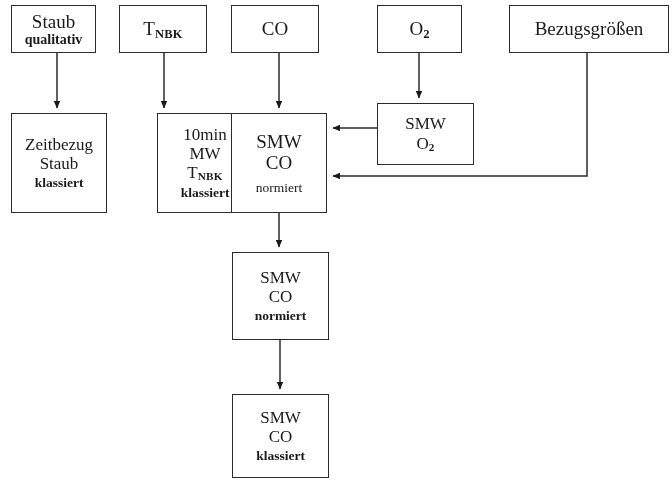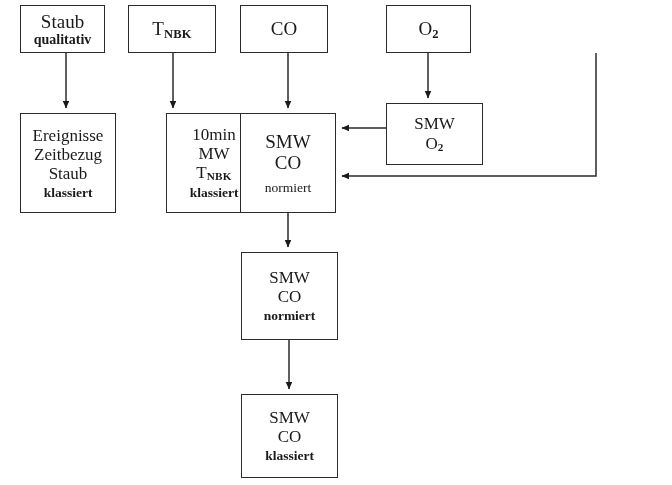--- a/index.html
+++ b/index.html
@@ -10,21 +10,21 @@
   body {
     width: 672px;
     height: 485px;
     position: relative;
     font-family: "Liberation Serif", "DejaVu Serif", serif;
     color: #1a1a1a;
     overflow: hidden;
   }
   #diagram-canvas {
     position: absolute;
-    left: 13px;
+    left: 4px;
     top: 0;
     width: 619px;
     height: 485px;
   }
   #connector-layer {
     position: absolute;
     left: 0;
     top: 0;
     width: 672px;
     height: 485px;
@@ -93,23 +93,25 @@
   </div>
 
   <div class="node" style="left:227px; top:5px; width:88px; height:48px;">
     <span class="line ln-lg">CO</span>
   </div>
 
   <div class="node" style="left:373px; top:5px; width:85px; height:48px;">
     <span class="line ln-lg"><span>O</span><span class="sub">2</span></span>
   </div>
 
+  <div class="node" style="left:505px; top:5px; width:160px; height:48px;">
+    <span class="line ln-lg">Bezugsgrößen</span>
+  </div>
 
   <div class="node" style="left:7px; top:113px; width:96px; height:100px;">
-    <span class="line ln-md">Ereignisse</span>
     <span class="line ln-md">Zeitbezug</span>
     <span class="line ln-md">Staub</span>
     <span class="line ln-xs pad-top">klassiert</span>
   </div>
 
   <div class="node" style="left:115px; top:113px; width:96px; height:100px;margin-left:38px;">
     <span class="line ln-md">10min</span>
     <span class="line ln-md">MW</span>
     <span class="line ln-md"><span>T</span><span class="sub">NBK</span></span>
     <span class="line ln-xs pad-top">klassiert</span>

